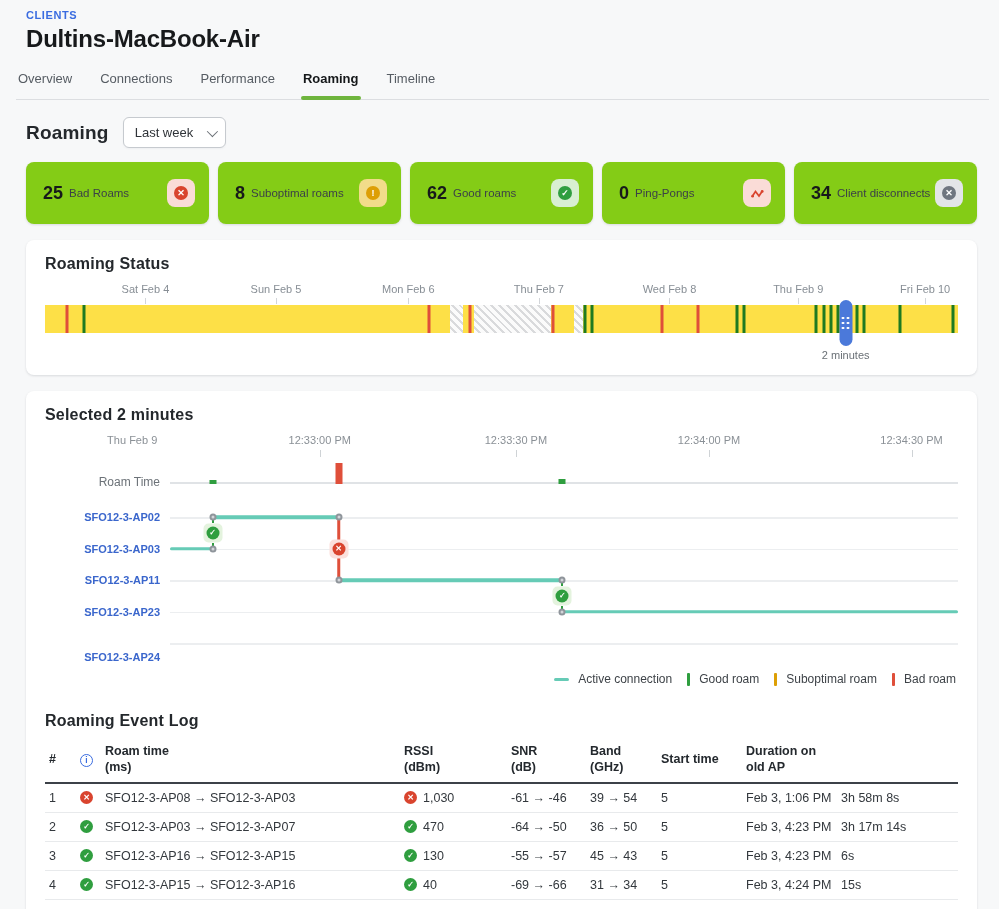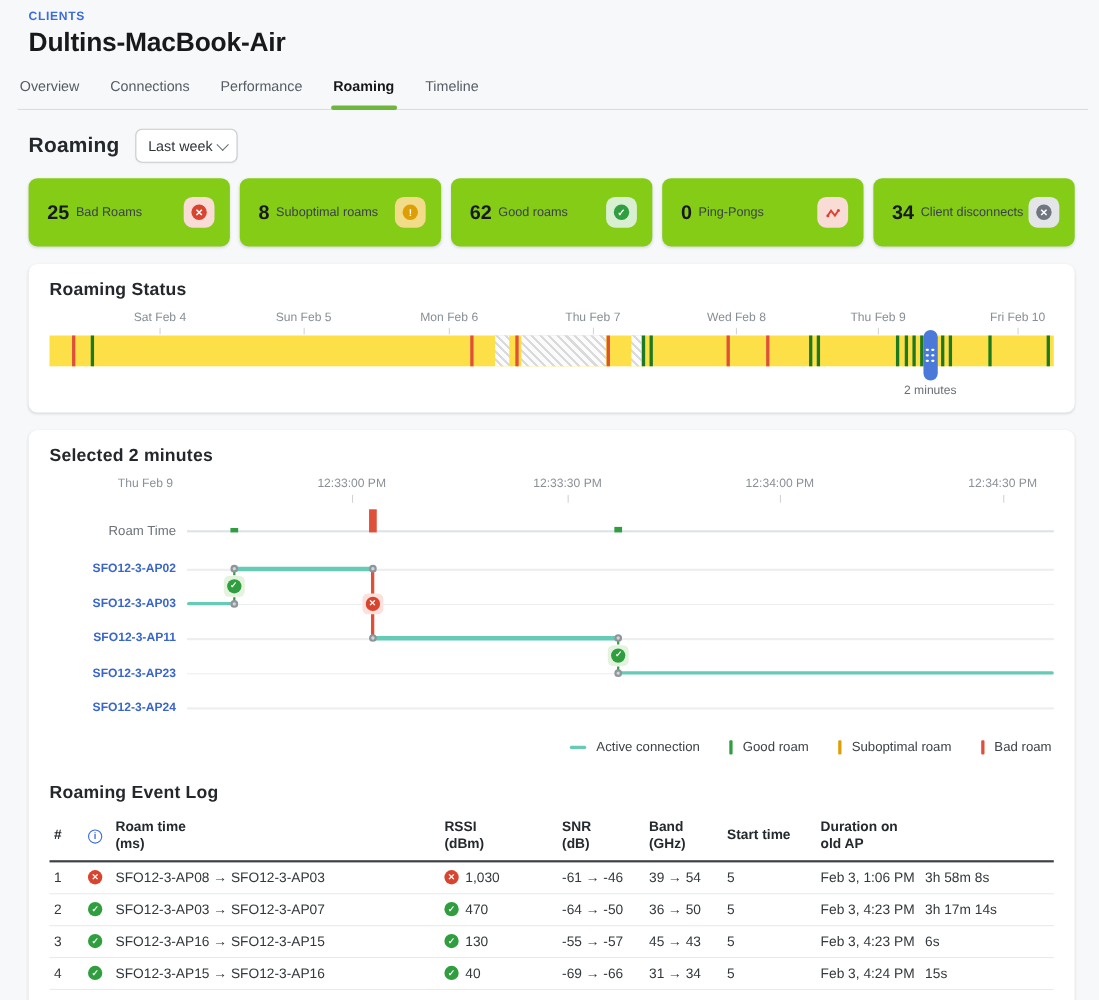--- a/index.html
+++ b/index.html
@@ -12,21 +12,21 @@
   .page-header { padding:9px 26px 0 26px; }
   .breadcrumb { color:#3a6ce0; font-size:11px; font-weight:bold; letter-spacing:.6px; cursor:pointer; }
   .page-title { font-size:24px; font-weight:bold; color:#17191b; margin-top:4px; letter-spacing:-.2px; }
   .tabbar { display:flex; gap:24px; margin:18px 10px 0 16px; padding-left:0; border-bottom:1px solid #dcdee1; }
   .tab { font-size:13px; color:#565c63; padding:0 2px 13px 2px; position:relative; cursor:pointer; }
   .tab.active { color:#15181a; font-weight:bold; }
   .tab.active::after { content:""; position:absolute; left:0; right:0; bottom:-1px; height:4px; background:#6fb53e; border-radius:2px; }
   
   .controls { display:flex; align-items:center; gap:14px; margin:17px 26px 0 26px; }
   .section-heading { font-size:19px; font-weight:bold; color:#24282c; letter-spacing:.2px; }
-  .select-box { display:flex; align-items:center; justify-content:space-between; width:93px; height:31px;
+  .select-box { display:flex; align-items:center; justify-content:space-between; width:103px; height:31px;
     background:#fff; border:1px solid #c6cacf; border-radius:6px; padding:0 10px 0 11px; cursor:pointer;
     box-shadow:0 1px 2px rgba(16,24,40,.04); }
   .select-box .val { font-size:13px; color:#2f3338; }
   .chevron { width:8px; height:8px; border-right:1.6px solid #6b7076; border-bottom:1.6px solid #6b7076;
     transform:rotate(45deg) translateY(-2px); }
   
   .stats-row { display:flex; gap:9px; margin:14px 22px 0 26px; }
   .stat-card { flex:1; background:#84cc16; border-radius:8px; height:62px; display:flex; align-items:center;
     padding:0 14px 0 17px; box-shadow:0 1px 2px rgba(16,24,40,.05), 0 1px 3px rgba(16,24,40,.08); }
   .stat-value { font-size:18px; font-weight:bold; color:#17191b; }
@@ -72,21 +72,21 @@
   .conn { position:absolute; transform:translateX(-50%); z-index:1; }
   .conn.good { width:0; border-left:2px dashed #2f9e3f; }
   .conn.bad { width:3.5px; background:#df4f3a; }
   .badge { position:absolute; width:19px; height:19px; border-radius:5px; transform:translate(-50%,-50%);
     display:flex; align-items:center; justify-content:center; z-index:5; }
   .badge.good { background:#e4f3de; } .badge.bad { background:#fbe0dc; }
   .badge .circle-glyph { width:13px; height:13px; font-size:8px; }
   .roam-bar { position:absolute; width:7px; transform:translateX(-50%); z-index:3; }
   .roam-bar.good { background:#2f9e3f; } .roam-bar.bad { background:#df4f3a; }
   
-  .legend { display:flex; justify-content:flex-end; gap:27px; margin:10px 2px 0 0; }
+  .legend { display:flex; justify-content:flex-end; gap:15px; margin:10px 2px 0 0; }
   .legend-item { display:flex; align-items:center; gap:9px; font-size:12px; color:#3e4348; }
   .lg-dash { width:15px; height:3px; background:#66cbb6; border-radius:2px; }
   .lg-bar { width:3px; height:13px; border-radius:1px; }
   
   .log-heading { margin-top:26px; }
   .log-table { margin-top:10px; }
   .log-grid { display:grid; grid-template-columns:31px 25px 299px 107px 79px 71px 85px 95px 1fr; align-items:center; }
   .log-head { min-height:40px; border-bottom:2px solid #3c4148; }
   .log-head .hcell { font-size:12.5px; font-weight:bold; color:#24292e; line-height:1.3; padding:3px 6px 6px 4px; }
   .log-row { height:29px; border-bottom:1px solid #e8eaec; }
@@ -221,21 +221,21 @@
 </div>
 
 <div class="card">
   <div class="card-heading">Selected 2 minutes</div>
   <div class="chart">
       <div class="gutter-label roam-label" style="top: 52px;">Roam Time</div>
       <div class="gutter-label ap-label" style="top: 87px;">SFO12-3-AP02</div>
       <div class="gutter-label ap-label" style="top: 118.5px;">SFO12-3-AP03</div>
       <div class="gutter-label ap-label" style="top: 150px;">SFO12-3-AP11</div>
       <div class="gutter-label ap-label" style="top: 181.5px;">SFO12-3-AP23</div>
-      <div class="gutter-label ap-label" style="top: 213px;">SFO12-3-AP24</div>
+      <div class="gutter-label ap-label" style="top: 227px;">SFO12-3-AP24</div>
       <div class="plot">
         <span class="ax-label" style="left: -4.8%;">Thu Feb 9</span>
         <span class="ax-label" style="left: 19%;">12:33:00 PM</span>
         <span class="ax-tick" style="left: 19%;"></span>
         <span class="ax-label" style="left: 43.9%;">12:33:30 PM</span>
         <span class="ax-tick" style="left: 43.9%;"></span>
         <span class="ax-label" style="left: 68.4%;">12:34:00 PM</span>
         <span class="ax-tick" style="left: 68.4%;"></span>
         <span class="ax-label" style="left: 94.1%;">12:34:30 PM</span>
         <span class="ax-tick" style="left: 94.1%;"></span>

